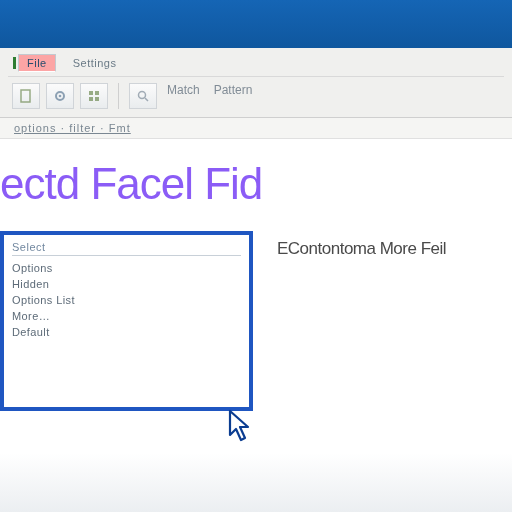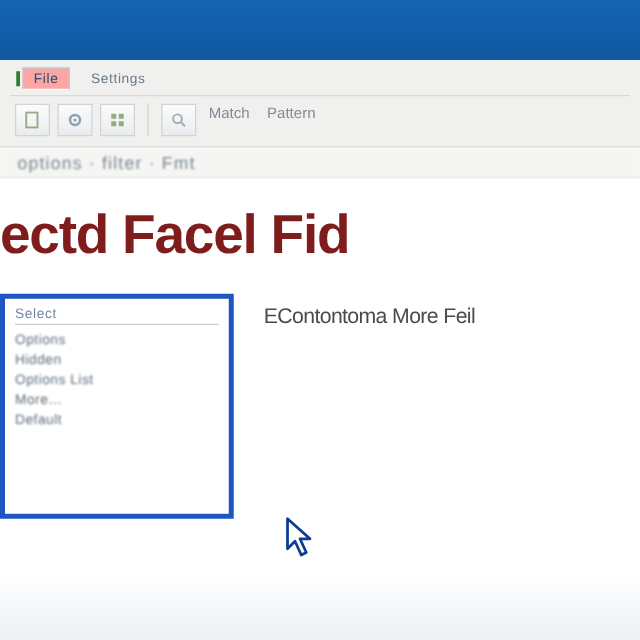--- a/index.html
+++ b/index.html
@@ -66,49 +66,50 @@
     width: 1px; height: 26px; background: #cfcfcf; margin: 0 4px;
   }
   .tool-label {
     font-size: 12px;
     color: #818c96;
     filter: blur(0.6px);
     padding: 0 4px;
     cursor: pointer;
   }
   .lowerbar {
-    font-size: 14px;
+    font-size: 11px;
     color: #7a8792;
     padding: 4px 14px;
     filter: blur(0.7px);
     background: #f5f5f3;
     border-bottom: 1px solid #e0e0e0;
     letter-spacing: 1px;
+    text-decoration: underline;
   }
   .content {
     padding: 20px 20px 0 0;
     background: #ffffff;
     height: calc(100% - 48px - 90px);
     position: relative;
   }
   .big-title {
     font-size: 44px;
-    font-weight: 700;
-    color: #7f1d1d;
+    font-weight: 400;
+    color: #8b5cf6;
     letter-spacing: -1px;
     white-space: nowrap;
   }
   .panel-row {
     display: flex;
     align-items: flex-start;
     gap: 24px;
     margin-top: 22px;
   }
   .listbox {
-    width: 187px;
+    width: 253px;
     height: 180px;
     border: 4px solid #1f56c1;
     background: #ffffff;
     padding: 6px 8px;
     overflow: hidden;
   }
   .list-header {
     font-size: 11px;
     color: #7288a0;
     border-bottom: 1px solid #c8d0d8;

